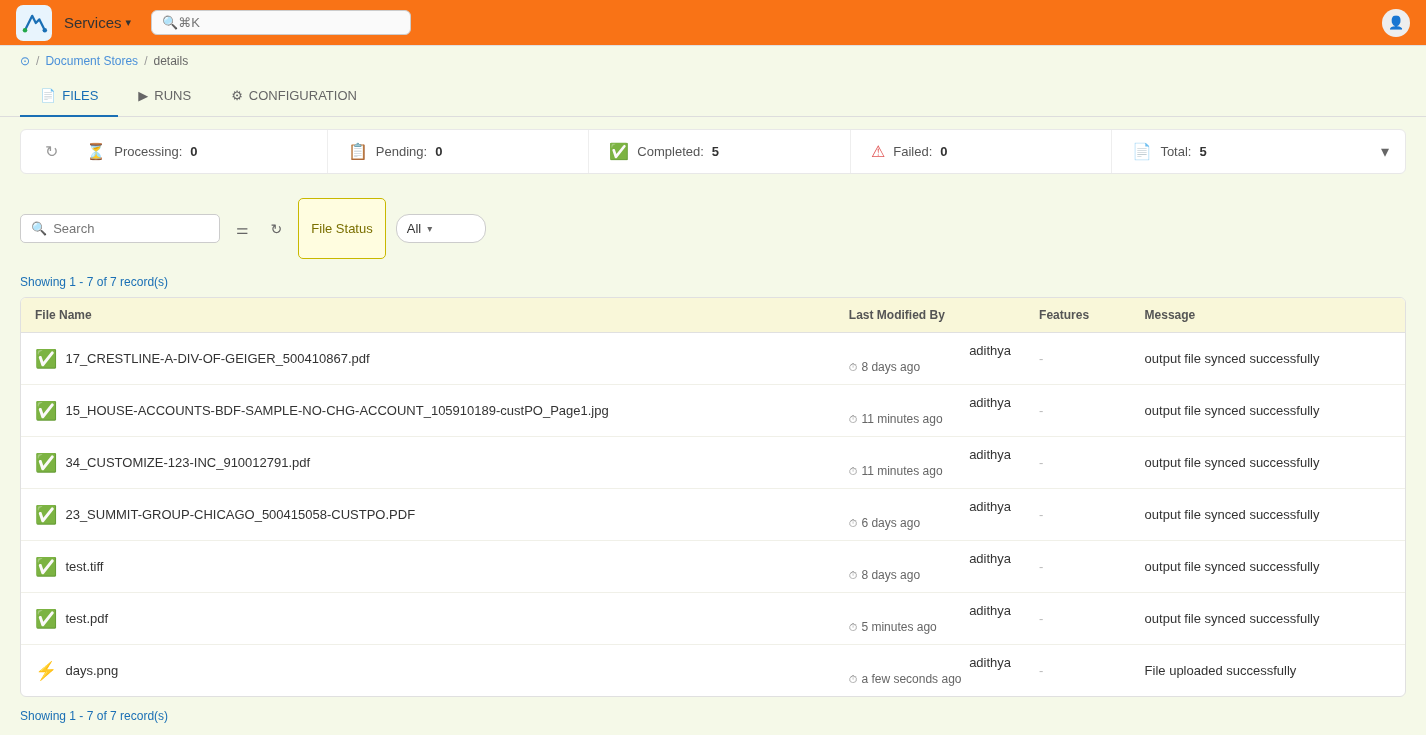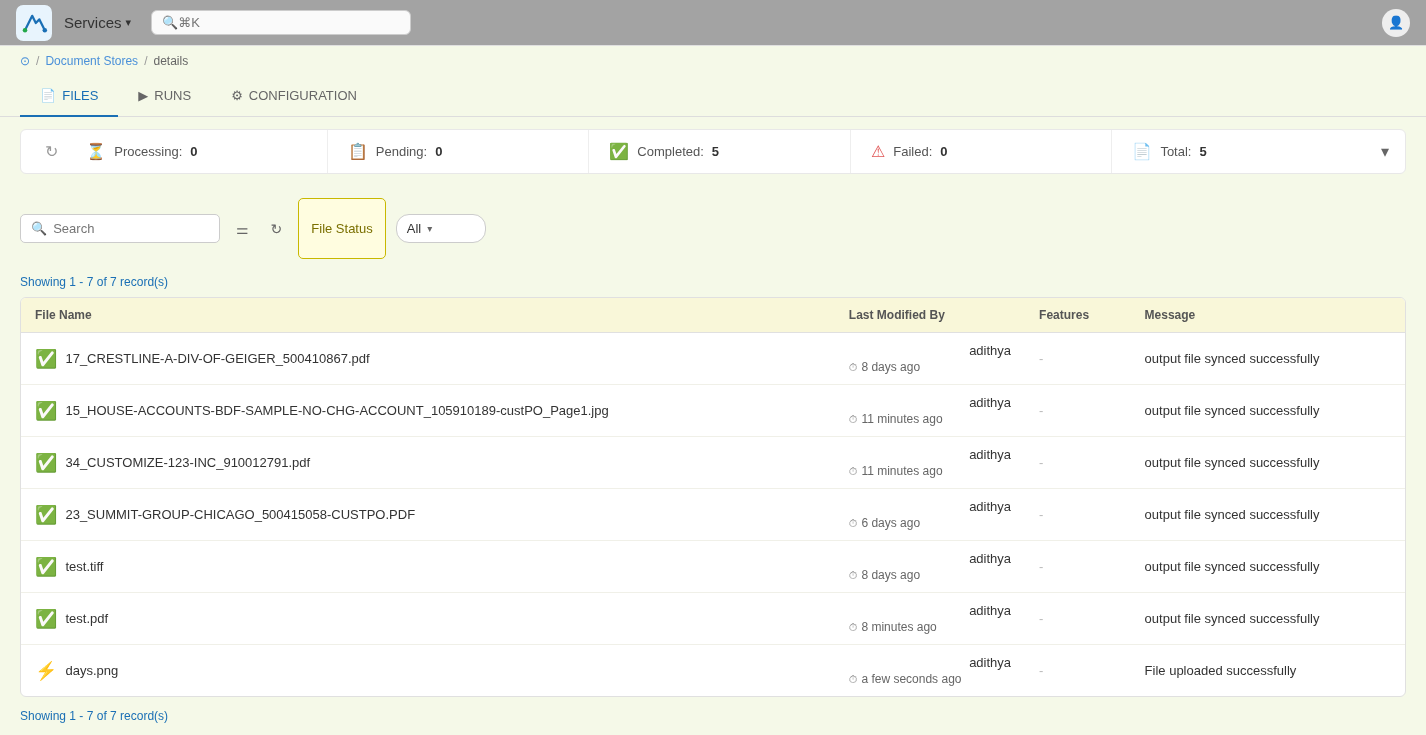--- a/index.html
+++ b/index.html
@@ -1,20 +1,20 @@
 <!DOCTYPE html>
 <html><head>
   <meta charset="utf-8">
   <style>
     * { box-sizing: border-box; margin: 0; padding: 0; }
     body { font-family: -apple-system, BlinkMacSystemFont, 'Segoe UI', sans-serif; background: #f5f9e8; font-size: 13px; color: #333; }
 
     
     .topnav {
-      display: flex; align-items: center; background: #a3a3a3;
+      display: flex; align-items: center; background: #f97316;
       border-bottom: 1px solid #e0e0e0; padding: 0 16px; height: 46px;
       position: relative; z-index: 10;
     }
     .logo { width: 36px; height: 36px; margin-right: 12px; }
     .services-menu {
       display: flex; align-items: center; gap: 4px;
       font-size: 15px; font-weight: 500; color: #333; cursor: pointer;
     }
     .search-bar {
       margin-left: 20px; display: flex; align-items: center;
@@ -343,21 +343,21 @@
     <td style="cursor:pointer;">
       <div class="file-row">
         <span class="status-icon-green">✅</span>
         <span class="file-name">test.pdf</span>
       </div>
     </td>
     <td>
       <div class="modified-user">adithya</div>
       <div class="modified-time">
         <span class="time-icon">⏱</span>
-        <span>8 minutes ago</span>
+        <span>5 minutes ago</span>
       </div>
     </td>
     <td>
       <span class="dash">-</span>
     </td>
     <td>
       <span class="message-success">output file synced successfully</span>
     </td>
   </tr>
           <tr>

